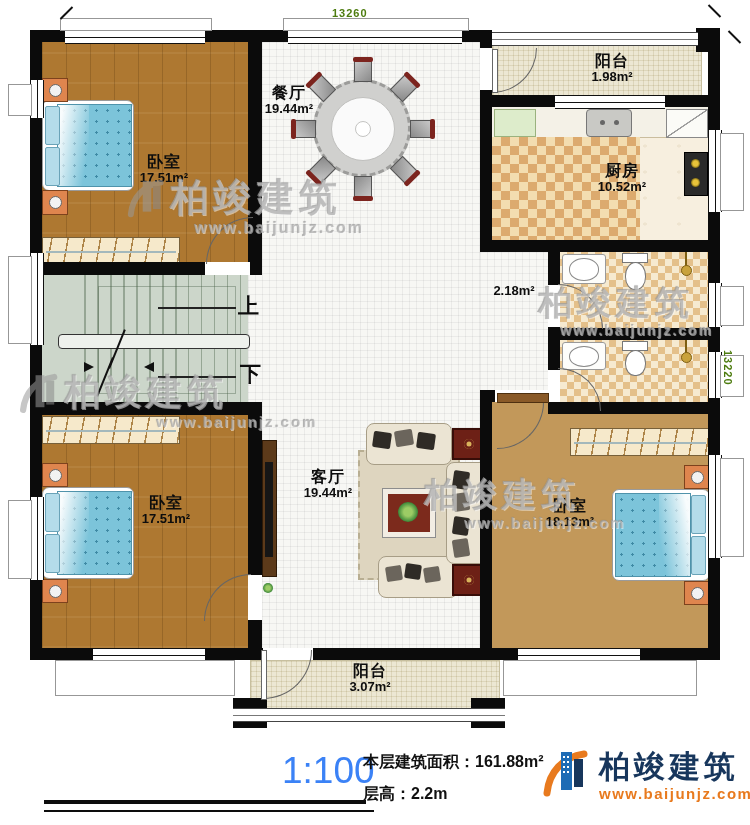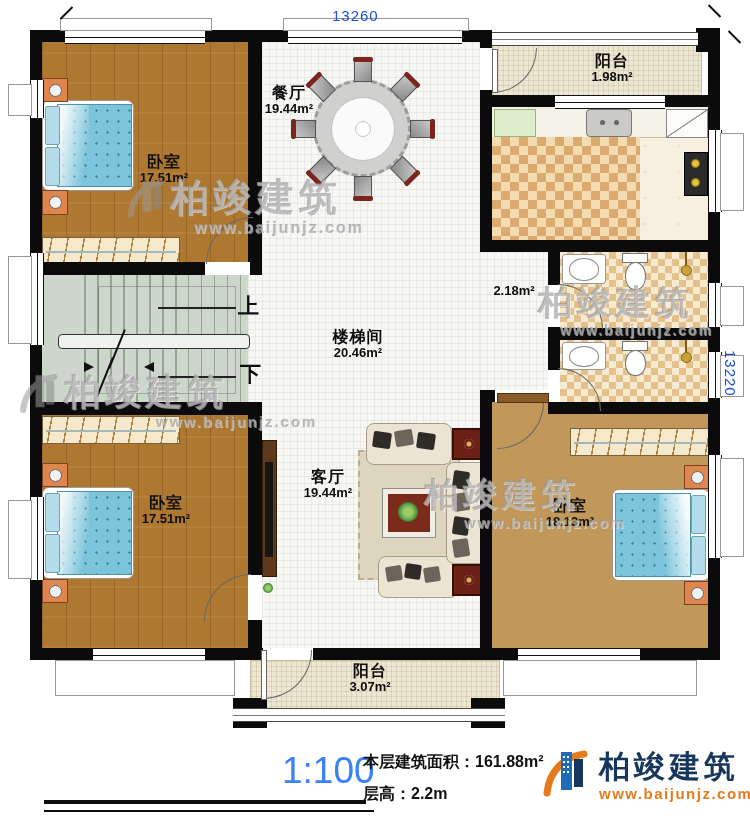--- a/index.html
+++ b/index.html
@@ -36,21 +36,21 @@
   .sill{position:absolute;background:#fff;border:1px solid #979797;}
   .gap{position:absolute;background:#fff;}
   .arc{position:absolute;border-style:solid;border-color:#666;background:transparent;}
   .leaf{position:absolute;background:#fff;border:1px solid #666;}
   .leafw{position:absolute;background:#8a5a28;border:1px solid #4e3010;}
   .rlabel{position:absolute;text-align:center;color:#0d0d0d;font-weight:bold;line-height:1.12;}
   .rlabel .nm{font-size:16px;display:block;letter-spacing:1px;}
   .rlabel .ar{font-size:13px;display:block;}
   .bigzh{position:absolute;color:#0d0d0d;font-weight:bold;font-size:21px;}
   .ldr{position:absolute;background:#222;}
-  .dim{position:absolute;color:#1d4ed8;font-weight:normal;font-size:15px;letter-spacing:1px;}
+  .dim{position:absolute;color:#4d7c0f;font-weight:bold;font-size:11px;letter-spacing:1px;}
   .tick{position:absolute;width:17px;height:2px;background:#111;}
   .bed{position:absolute;background:#fff;border:1.5px solid #9a9a9a;border-radius:7px;}
   .duvet{position:absolute;background:#7cc4da;border:1px solid #4f93ab;
     background-image:radial-gradient(#3f8aa5 1px,transparent 1.4px);background-size:11px 11px;}
   .duvet::after{content:"";position:absolute;left:0;top:0;bottom:0;width:42%;
     background:linear-gradient(100deg,rgba(255,255,255,.95) 12%,rgba(255,255,255,0) 85%);}
   .duvet.mir::after{left:auto;right:0;background:linear-gradient(260deg,rgba(255,255,255,.95) 12%,rgba(255,255,255,0) 85%);}
   .pil{position:absolute;background:#b4dcea;border:1px solid #6aa3b8;border-radius:2px;}
   .nst{position:absolute;background:#df854e;border:1px solid #7d421d;}
   .nst::after{content:"";position:absolute;left:50%;top:50%;width:11px;height:11px;margin:-6.5px 0 0 -6.5px;
@@ -293,26 +293,26 @@
     <span class="ar">17.51m²</span>
   </div>
   <div class="rlabel" style="left:243px;top:84px;width:92px;">
     <span class="nm">餐厅</span>
     <span class="ar">19.44m²</span>
   </div>
   <div class="rlabel" style="left:566px;top:52px;width:92px;">
     <span class="nm">阳台</span>
     <span class="ar">1.98m²</span>
   </div>
+  <div class="rlabel" style="left:576px;top:162px;width:92px;">
+    <span class="nm">厨房</span>
+    <span class="ar">10.52m²</span>
+  </div>
   <div class="rlabel" style="left:478px;top:284px;width:72px;">
     <span class="ar">2.18m²</span>
-  </div>
-  <div class="rlabel" style="left:312px;top:328px;width:92px;">
-    <span class="nm">楼梯间</span>
-    <span class="ar">20.46m²</span>
   </div>
   <div class="rlabel" style="left:282px;top:468px;width:92px;">
     <span class="nm">客厅</span>
     <span class="ar">19.44m²</span>
   </div>
   <div class="rlabel" style="left:120px;top:494px;width:92px;">
     <span class="nm">卧室</span>
     <span class="ar">17.51m²</span>
   </div>
   <div class="rlabel" style="left:524px;top:497px;width:92px;">

